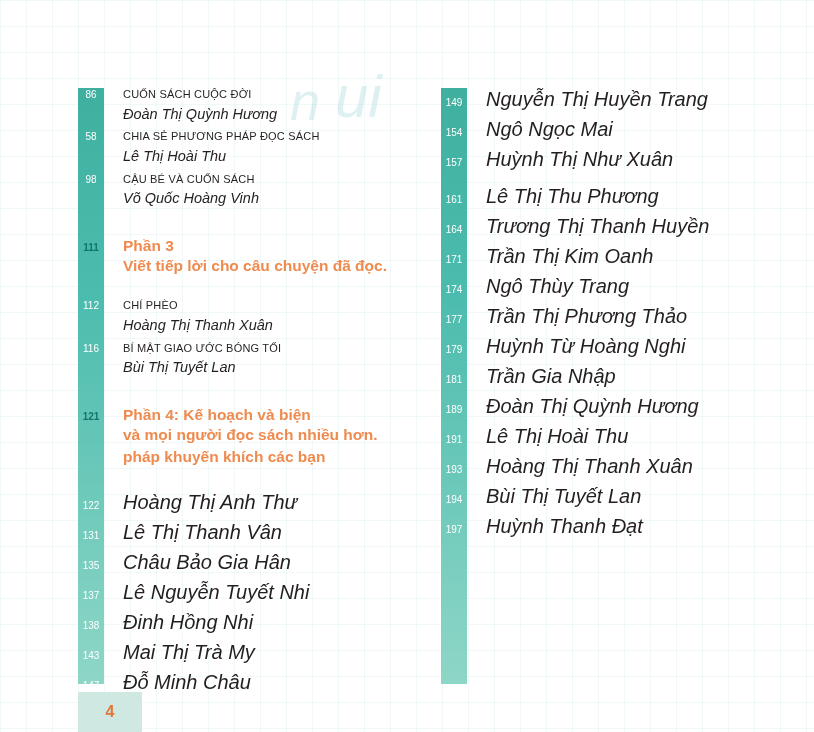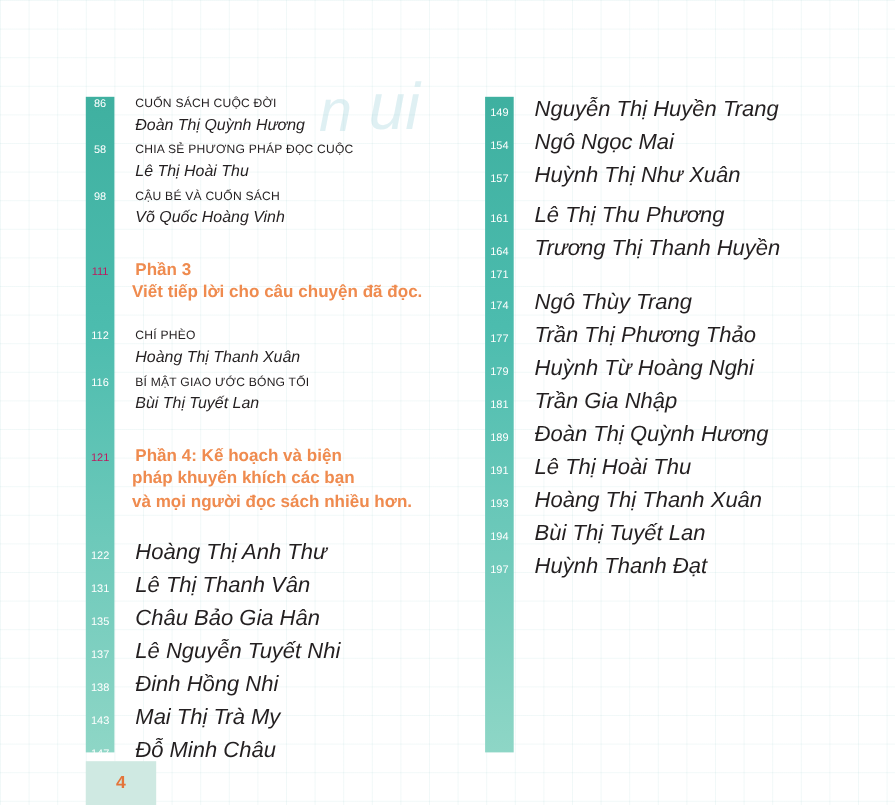--- a/index.html
+++ b/index.html
@@ -77,28 +77,28 @@
 
   .title {
     font-size: 11px;
     letter-spacing: 0.2px;
   }
   .author {
     font-size: 14.5px;
     font-style: italic;
   }
 
-  .part .num { color: #be185d; font-weight: normal; }
+  .part .num { color: #0f766e; font-weight: bold; }
   .part .txt { color: #ef8b4f; font-weight: bold; font-size: 15.5px; }
   .part-cont {
     color: #ef8b4f;
     font-weight: bold;
     font-size: 15.5px;
+    padding-left: 45px;
     line-height: 1.45;
-    margin-left: 42px;
   }
 
   .name-row .txt {
     font-size: 20px;
     font-style: italic;
   }
 
   .spacer-sm { height: 8px; }
   .spacer-lg { height: 22px; }
 
@@ -139,21 +139,21 @@
         <span class="num">86</span>
         <span class="txt title">CUỐN SÁCH CUỘC ĐỜI</span>
       </div>
       <div class="entry row-gap">
         <span class="num"></span>
         <span class="txt author">Đoàn Thị Quỳnh Hương</span>
       </div>
       <div class="spacer-sm"></div>
       <div class="entry">
         <span class="num">58</span>
-        <span class="txt title">CHIA SẺ PHƯƠNG PHÁP ĐỌC CUỘC</span>
+        <span class="txt title">CHIA SẺ PHƯƠNG PHÁP ĐỌC SÁCH</span>
       </div>
       <div class="entry row-gap">
         <span class="num"></span>
         <span class="txt author">Lê Thị Hoài Thu</span>
       </div>
       <div class="spacer-sm"></div>
       <div class="entry">
         <span class="num">98</span>
         <span class="txt title">CẬU BÉ VÀ CUỐN SÁCH</span>
       </div>
@@ -185,22 +185,22 @@
       <div class="entry row-gap">
         <span class="num"></span>
         <span class="txt author">Bùi Thị Tuyết Lan</span>
       </div>
       <div class="spacer-sm"></div>
       <div class="spacer-lg"></div>
       <div class="entry part">
         <span class="num">121</span>
         <span class="txt ">Phần 4:  Kế hoạch và biện</span>
       </div>
+      <div class="part-cont">và mọi người đọc sách nhiều hơn.</div>
       <div class="part-cont">pháp khuyến khích các bạn</div>
-      <div class="part-cont">và mọi người đọc sách nhiều hơn.</div>
       <div class="spacer-lg"></div>
       <div class="entry name-row">
         <span class="num">122</span>
         <span class="txt ">Hoàng Thị Anh Thư</span>
       </div>
       <div style="height: 7px;"></div>
       <div class="entry name-row">
         <span class="num">131</span>
         <span class="txt ">Lê Thị Thanh Vân</span>
       </div>
@@ -253,20 +253,21 @@
         <span class="txt ">Lê Thị Thu Phương</span>
       </div>
       <div style="height: 7px;"></div>
       <div class="entry name-row">
         <span class="num">164</span>
         <span class="txt ">Trương Thị Thanh Huyền</span>
       </div>
       <div style="height: 7px;"></div>
       <div class="entry name-row">
         <span class="num">171</span>
+        <span class="txt ">Trần Thị Kim Oanh</span>
       </div>
       <div style="height: 7px;"></div>
       <div class="entry name-row">
         <span class="num">174</span>
         <span class="txt ">Ngô Thùy Trang</span>
       </div>
       <div style="height: 7px;"></div>
       <div class="entry name-row">
         <span class="num">177</span>
         <span class="txt ">Trần Thị Phương Thảo</span>

